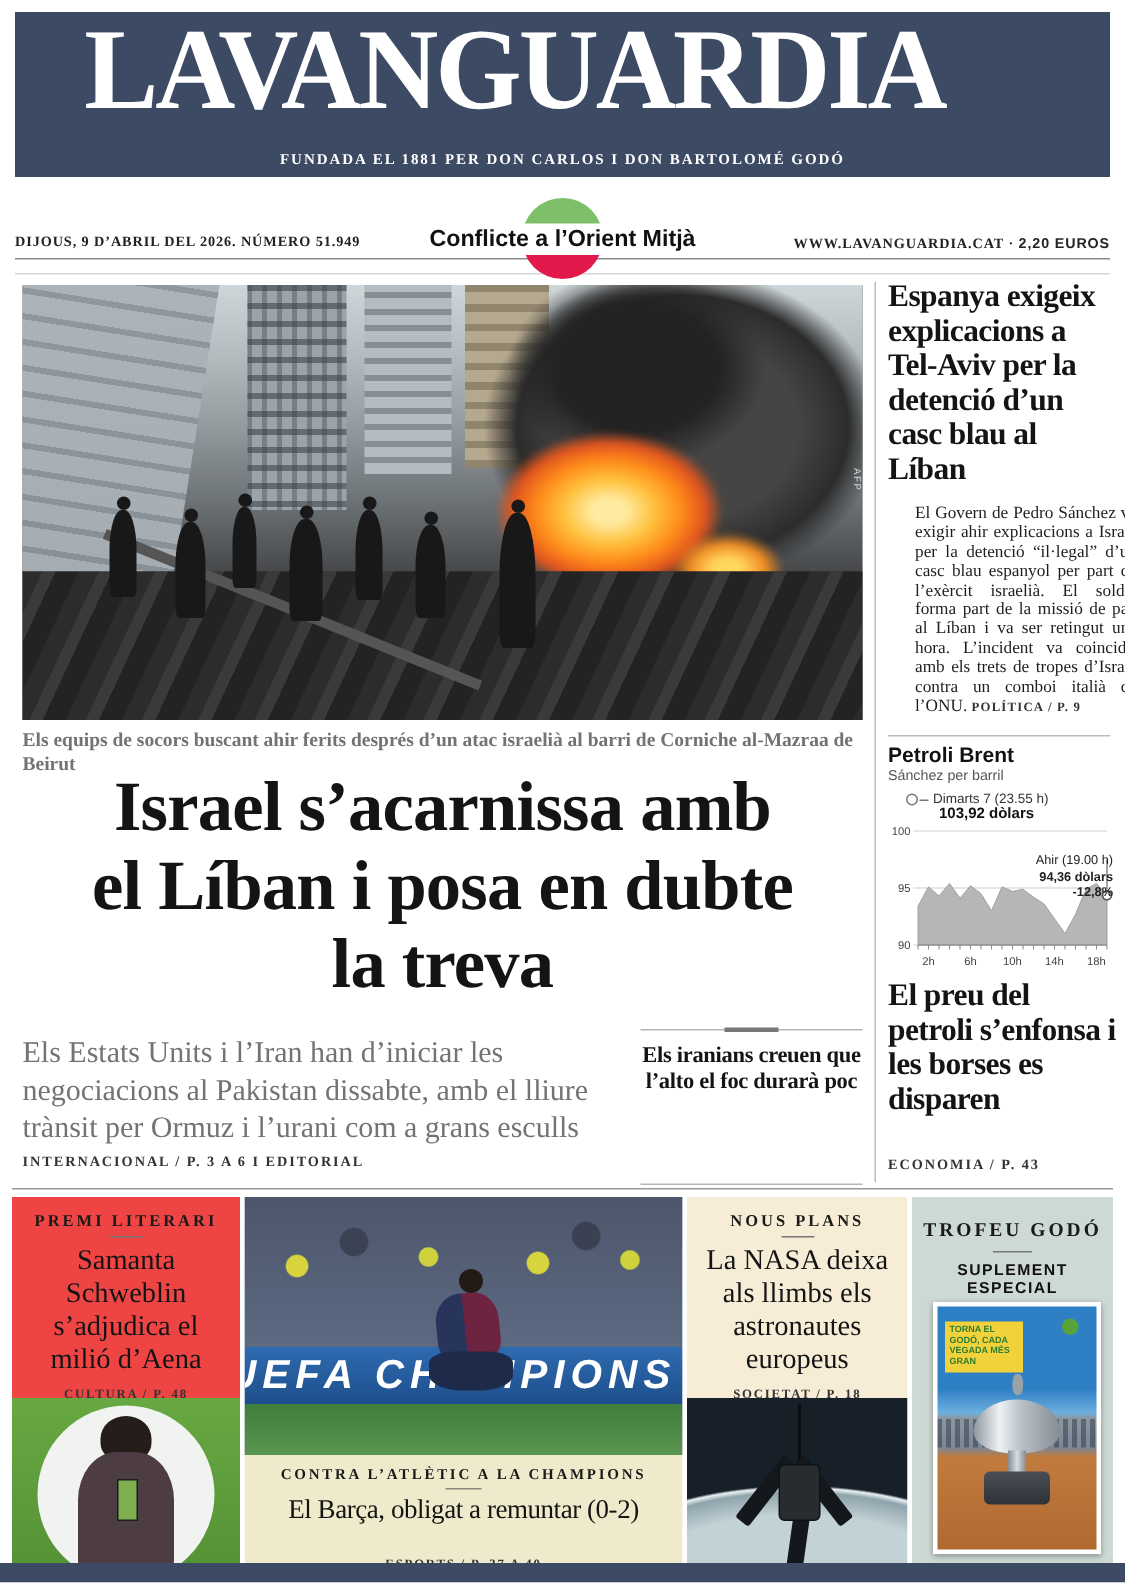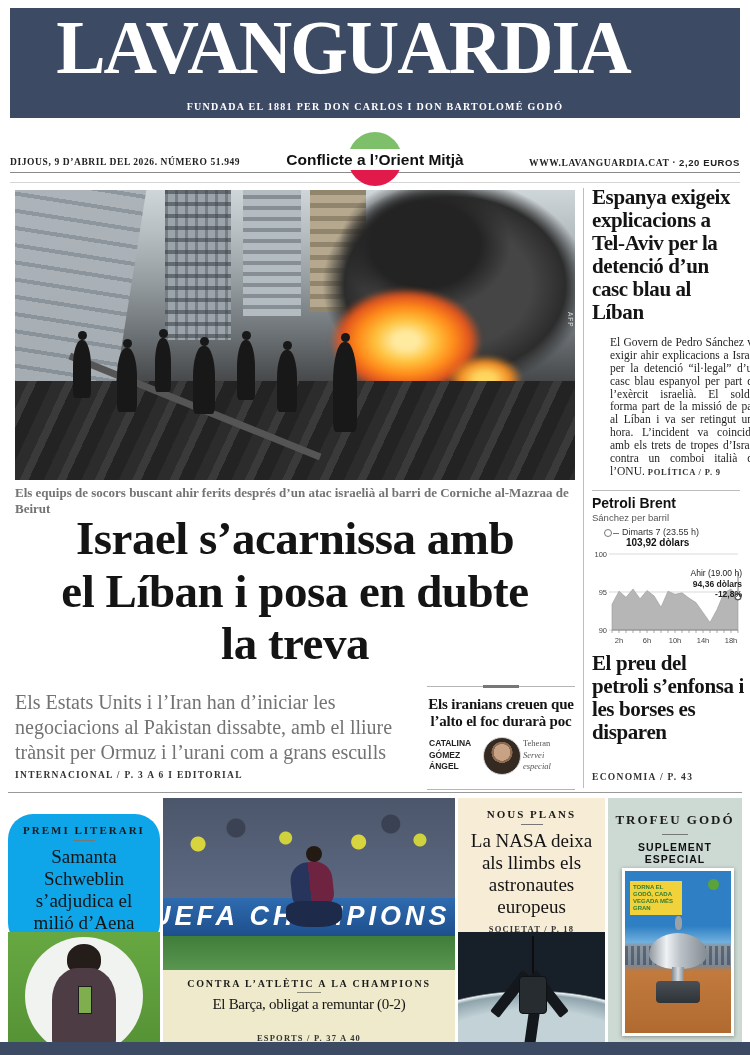--- a/index.html
+++ b/index.html
@@ -106,21 +106,21 @@
       margin-right:1px;vertical-align:middle;position:relative;}
   .ch-lg-dash{display:inline-block;width:6px;border-top:1.5px solid #777;vertical-align:middle;margin-right:3px;}
   .ch-lg-val{font-weight:bold;font-size:10px;color:#111;padding-left:22px;}
   .ch-anno{position:absolute;right:2px;top:72px;text-align:right;font-size:8.5px;color:#222;line-height:1.25;}
   .ch-anno .b{font-weight:bold;}
 
   
   .bottom-rule{left:8px;top:792px;width:734px;border-top:1px solid #999;}
   .sec{top:798px;height:244px;overflow:hidden;}
   .s1{left:8px;width:152px;}
-  .s1-text{position:absolute;left:0;top:16px;width:100%;height:134px;background:#0ea5e9;text-align:center;border-radius:25px;}
+  .s1-text{position:absolute;left:0;top:0;width:100%;height:134px;background:#ef4444;text-align:center;}
   .mini-kicker{font-size:11px;font-weight:bold;letter-spacing:2px;color:#1a1a1a;margin-top:10px;}
   .mini-under{width:22px;border-top:1px solid #777;margin:4px auto 5px;}
   .mini-h{font-size:19px;line-height:1.15;color:#141414;padding:0 6px;}
   .mini-ref{font-size:8.5px;font-weight:bold;letter-spacing:1.2px;color:#333;margin-top:7px;}
   .s1-photo{position:absolute;left:0;top:134px;width:100%;height:110px;background:linear-gradient(180deg,#67a842,#569336);}
   .sw-circle{position:absolute;left:50%;top:58%;width:118px;height:118px;border-radius:50%;
       background:#f1f3f0;transform:translate(-50%,-50%);}
   .sw-hair{position:absolute;left:50%;top:12px;width:34px;height:30px;margin-left:-17px;border-radius:50% 50% 40% 40%;background:#241d1a;}
   .sw-body{position:absolute;left:50%;top:36px;width:64px;height:80px;margin-left:-32px;
       border-radius:40% 40% 10% 10%;background:#4e3c44;}
@@ -141,21 +141,21 @@
       font-family:"Liberation Sans",sans-serif;font-weight:bold;font-style:italic;
       font-size:27px;letter-spacing:4px;line-height:1.35;white-space:nowrap;text-indent:-12px;}
   .fb-pitch{position:absolute;left:0;right:0;bottom:0;height:20%;background:linear-gradient(180deg,#3f7d3a,#5a9650);}
   .fb-head{position:absolute;left:49%;top:28%;width:16px;height:16px;border-radius:50%;background:#241a14;}
   .fb-torso{position:absolute;left:44%;top:37%;width:42px;height:46px;border-radius:40% 40% 30% 30%;
       background:linear-gradient(90deg,#27355c 0 45%,#6e2340 45% 100%);transform:rotate(-6deg);}
   .fb-legs{position:absolute;left:42%;top:60%;width:56px;height:26px;border-radius:30% 30% 40% 40%;background:#1d2a4a;}
   .s2-cream{position:absolute;left:0;top:172px;width:100%;height:72px;background:#eeeacb;text-align:center;}
   .s2-kicker{font-size:10px;font-weight:bold;letter-spacing:1.8px;color:#1a1a1a;margin-top:8px;}
   .s2-under{width:24px;border-top:1px solid #8a8a7a;margin:3px auto 3px;}
-  .s2-h{font-size:15px;letter-spacing:-.3px;color:#141414;}
+  .s2-h{font-size:18px;letter-spacing:-.3px;color:#141414;}
   .s2-ref{font-size:8.5px;font-weight:bold;letter-spacing:1.2px;color:#333;margin-top:20px;}
 
   .s3{left:458px;width:147px;}
   .s3-text{position:absolute;left:0;top:0;width:100%;height:134px;background:#f7ecd6;text-align:center;}
   .s3-photo{position:absolute;left:0;top:134px;width:100%;height:110px;overflow:hidden;
       background:radial-gradient(150% 95% at 50% 120%,#c2d2d6 0 52%,#8fa3ac 66%,#e8f1f3 69%,#171f28 70.5%);}
   .sat-ant{position:absolute;left:50%;top:4px;width:2px;height:48px;background:#0d0d0d;}
   .sat-body{position:absolute;left:50%;top:44px;width:26px;height:36px;margin-left:-13px;
       background:#272c31;border:1px solid #0f1215;border-radius:4px;}
   .sat-p{position:absolute;width:11px;height:52px;background:#14181c;border-radius:2px;}
@@ -237,28 +237,20 @@
 <div class="abs caption">Els equips de socors buscant ahir ferits després d’un atac israelià al barri de Corniche al-Mazraa de Beirut</div>
 
 <div class="abs headline">
   <span>Israel s’acarnissa amb el Líban i posa en dubte la treva</span>
 </div>
 <div class="abs subdeck">Els Estats Units i l’Iran han d’iniciar les negociacions al Pakistan dissabte, amb el lliure trànsit per Ormuz i l’urani com a grans esculls</div>
 <div class="abs kicker lead-kicker">INTERNACIONAL / P. 3 A 6 I EDITORIAL</div>
 
 <div class="abs analysis">
   <div class="an-headline">Els iranians creuen que l’alto el foc durarà poc</div>
-  <div class="an-row">
-    <div class="an-byline">CATALINA GÓMEZ ÁNGEL</div>
-    <div class="avatar"></div>
-    <div class="an-right">
-      <div>Teheran</div>
-      <div class="ital">Servei especial</div>
-    </div>
-  </div>
 </div>
 
 <div class="abs vrule"></div>
 
 <div class="abs rc-h rc1-h">Espanya exigeix explicacions a Tel-Aviv per la detenció d’un casc blau al Líban</div>
 <div class="abs rc1-body">
   <span>El Govern de Pedro Sánchez va exigir ahir explicacions a Israel per la detenció “il·legal” d’un casc blau espanyol per part de l’exèrcit israelià. El soldat forma part de la missió de pau al Líban i va ser retingut una hora. L’incident va coincidir amb els trets de tropes d’Israel contra un comboi italià de l’ONU. </span>
   <span class="kicker">POLÍTICA / P. 9</span>
 </div>
 <div class="abs rc-div"></div>

